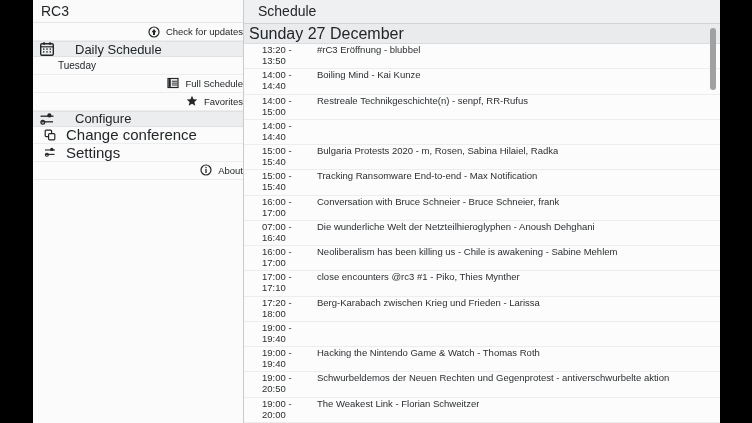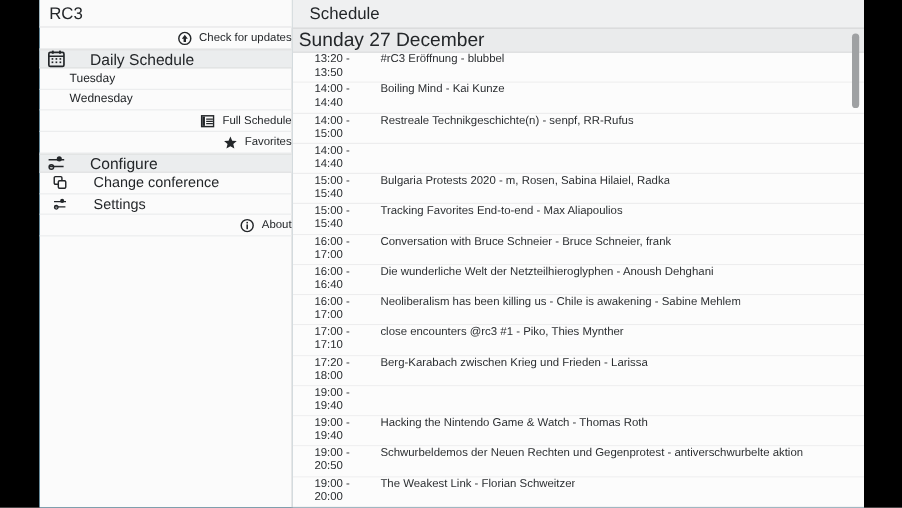--- a/index.html
+++ b/index.html
@@ -8,21 +8,21 @@
 
   .app { position:absolute; left:33px; top:0; width:687px; height:423px; display:flex; background:#0ea5e9; }
 
   
   .sidebar { width:211px; height:100%; background:#fbfbfb; border-right:1px solid #c9cbcc; flex:0 0 auto; }
   .sb-header { height:23px; line-height:22px; padding-left:8px; font-size:14px; background:#fafafa; border-bottom:1px solid #e4e5e6; }
   .sb-row { display:flex; align-items:center; border-bottom:1px solid #ecedee; cursor:default; }
   .row-small { height:18px; padding-left:7px; font-size:9.5px; gap:6px;justify-content:flex-end; }
   .row-section { height:16px; padding-left:6px; font-size:13px; gap:20px; background:#ebedee; border-top:1px solid #e0e1e2; border-bottom:1px solid #e0e1e2; }
   .row-day { height:17.5px; padding-left:25px; font-size:10px; }
-  .row-subicon { height:17.5px; padding-left:11px; font-size:12px; gap:22px; }
+  .row-subicon { height:17.5px; padding-left:11px; font-size:15px; gap:10px; }
   .sb-row .ico { display:inline-flex; flex:0 0 auto; }
 
   
   .main { flex:1 1 auto; position:relative; background:#fcfcfc; display:flex; flex-direction:column; }
   .main-header { height:24px; line-height:23px; background:#eff0f1; border-bottom:1px solid #d2d3d4; font-size:14px; padding-left:14px; flex:0 0 auto; }
   .day-header { height:20px; line-height:19px; background:#eaebec; border-bottom:1px solid #dbdcde; font-size:16px; padding-left:5px; flex:0 0 auto; }
   .event-list { flex:1 1 auto; overflow:hidden; }
   .ev-row { display:flex; align-items:flex-start; height:25.25px; padding-left:18px; padding-right:16px; border-bottom:1px solid #ededee; background:#fcfcfc; }
   .ev-time { width:55px; flex:0 0 auto; font-size:9.5px; color:#2b2e31; }
   .ev-title { font-size:9.5px; color:#2b2e31; white-space:nowrap; overflow:hidden; }
@@ -74,23 +74,20 @@
               <rect x="10.6" y="10.2" width="1.4" height="1.4"></rect>
             </g>
           </svg>
       </span>
       <span>Daily Schedule</span>
     </div>
 
     <div class="sb-row row-day">
       <span>Tuesday</span>
     </div>
-    <div class="sb-row row-day">
-      <span>Wednesday</span>
-    </div>
 
     <div class="sb-row row-small">
       <span class="ico">
         <svg width="12" height="12" viewBox="0 0 12 12">
             <rect x="1" y="1.5" width="10" height="9" fill="none" stroke="#232629" stroke-width="1.2"></rect>
             <rect x="1.6" y="2.1" width="2.2" height="7.8" fill="#232629"></rect>
             <line x1="4.8" y1="4.2" x2="10.4" y2="4.2" stroke="#232629" stroke-width="1"></line>
             <line x1="4.8" y1="6.1" x2="10.4" y2="6.1" stroke="#232629" stroke-width="1"></line>
             <line x1="4.8" y1="8" x2="10.4" y2="8" stroke="#232629" stroke-width="1"></line>
           </svg>
@@ -175,28 +172,28 @@
   </div>
         <div class="ev-row">
     <span class="ev-time">14:00 - 14:40</span>
   </div>
         <div class="ev-row">
     <span class="ev-time">15:00 - 15:40</span>
     <span class="ev-title">Bulgaria Protests 2020 - m, Rosen, Sabina Hilaiel, Radka</span>
   </div>
         <div class="ev-row">
     <span class="ev-time">15:00 - 15:40</span>
-    <span class="ev-title">Tracking Favorites End-to-end - Max Aliapoulios</span>
+    <span class="ev-title">Tracking Ransomware End-to-end - Max Notification</span>
   </div>
         <div class="ev-row">
     <span class="ev-time">16:00 - 17:00</span>
     <span class="ev-title">Conversation with Bruce Schneier - Bruce Schneier, frank</span>
   </div>
         <div class="ev-row">
-    <span class="ev-time">16:00 - 16:40</span>
+    <span class="ev-time">07:00 - 16:40</span>
     <span class="ev-title">Die wunderliche Welt der Netzteilhieroglyphen - Anoush Dehghani</span>
   </div>
         <div class="ev-row">
     <span class="ev-time">16:00 - 17:00</span>
     <span class="ev-title">Neoliberalism has been killing us - Chile is awakening - Sabine Mehlem</span>
   </div>
         <div class="ev-row">
     <span class="ev-time">17:00 - 17:10</span>
     <span class="ev-title">close encounters @rc3 #1 - Piko, Thies Mynther</span>
   </div>

